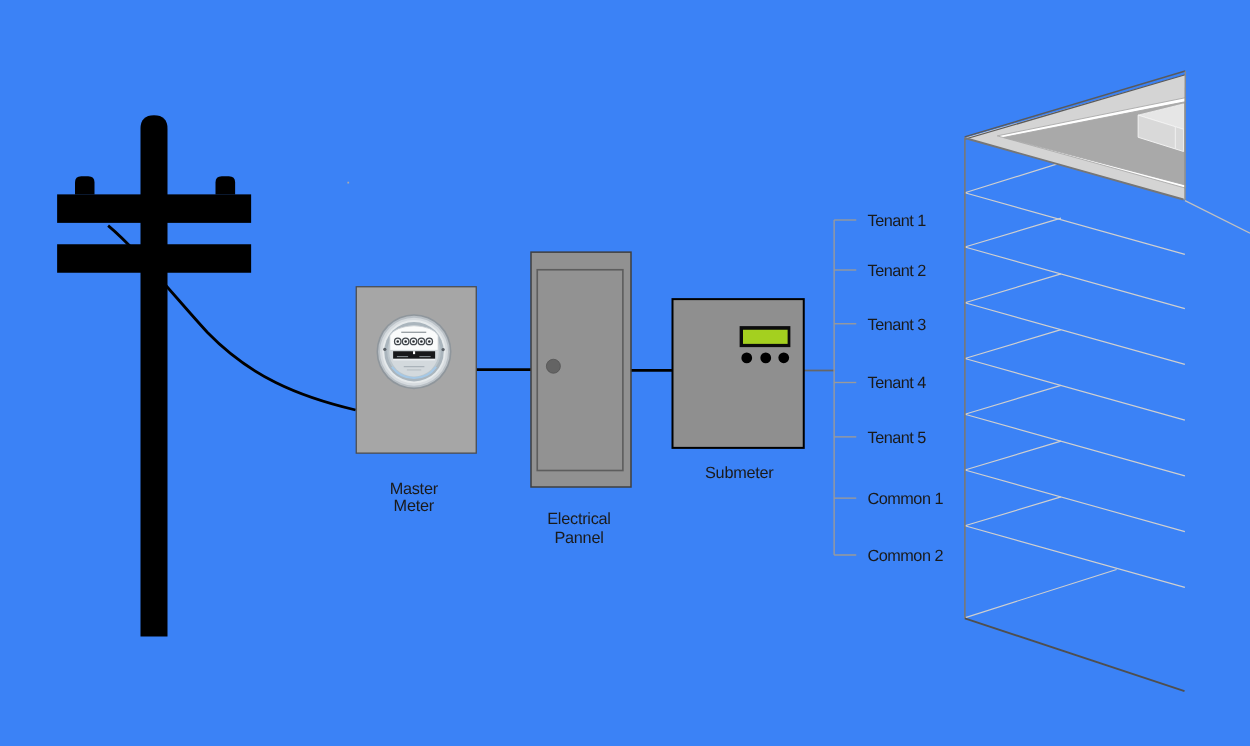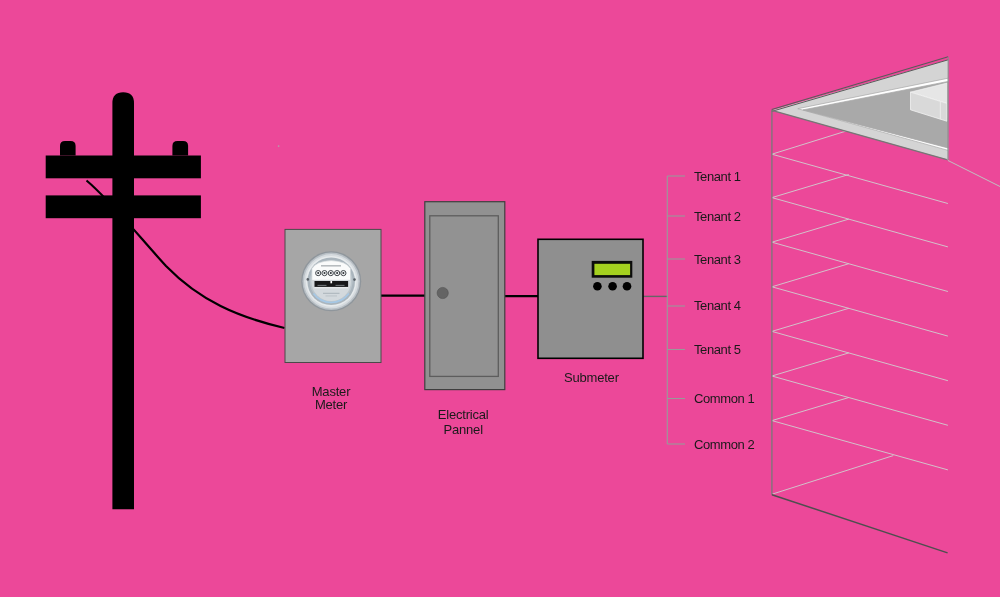--- a/index.html
+++ b/index.html
@@ -1,16 +1,16 @@
 <!DOCTYPE html>
 <html><head>
 <meta charset="utf-8">
 <style>
 html,body{margin:0;padding:0;background:#ffffff;}
-#stage{position:relative;width:1000px;height:597px;background:#ec4899;overflow:hidden;
+#stage{position:relative;width:1000px;height:597px;background:#3b82f6;overflow:hidden;
   font-family:"Liberation Sans", sans-serif;}
 </style>
 </head>
 <body>
 <div id="stage">
 <svg width="1000" height="597" viewBox="0 0 1000 597">
   <defs>
     <clipPath id="faceclip">
       <polygon points="771.9,110.2 948.2,57.2 948.2,552.8 771.9,494.7"></polygon>
     </clipPath>

